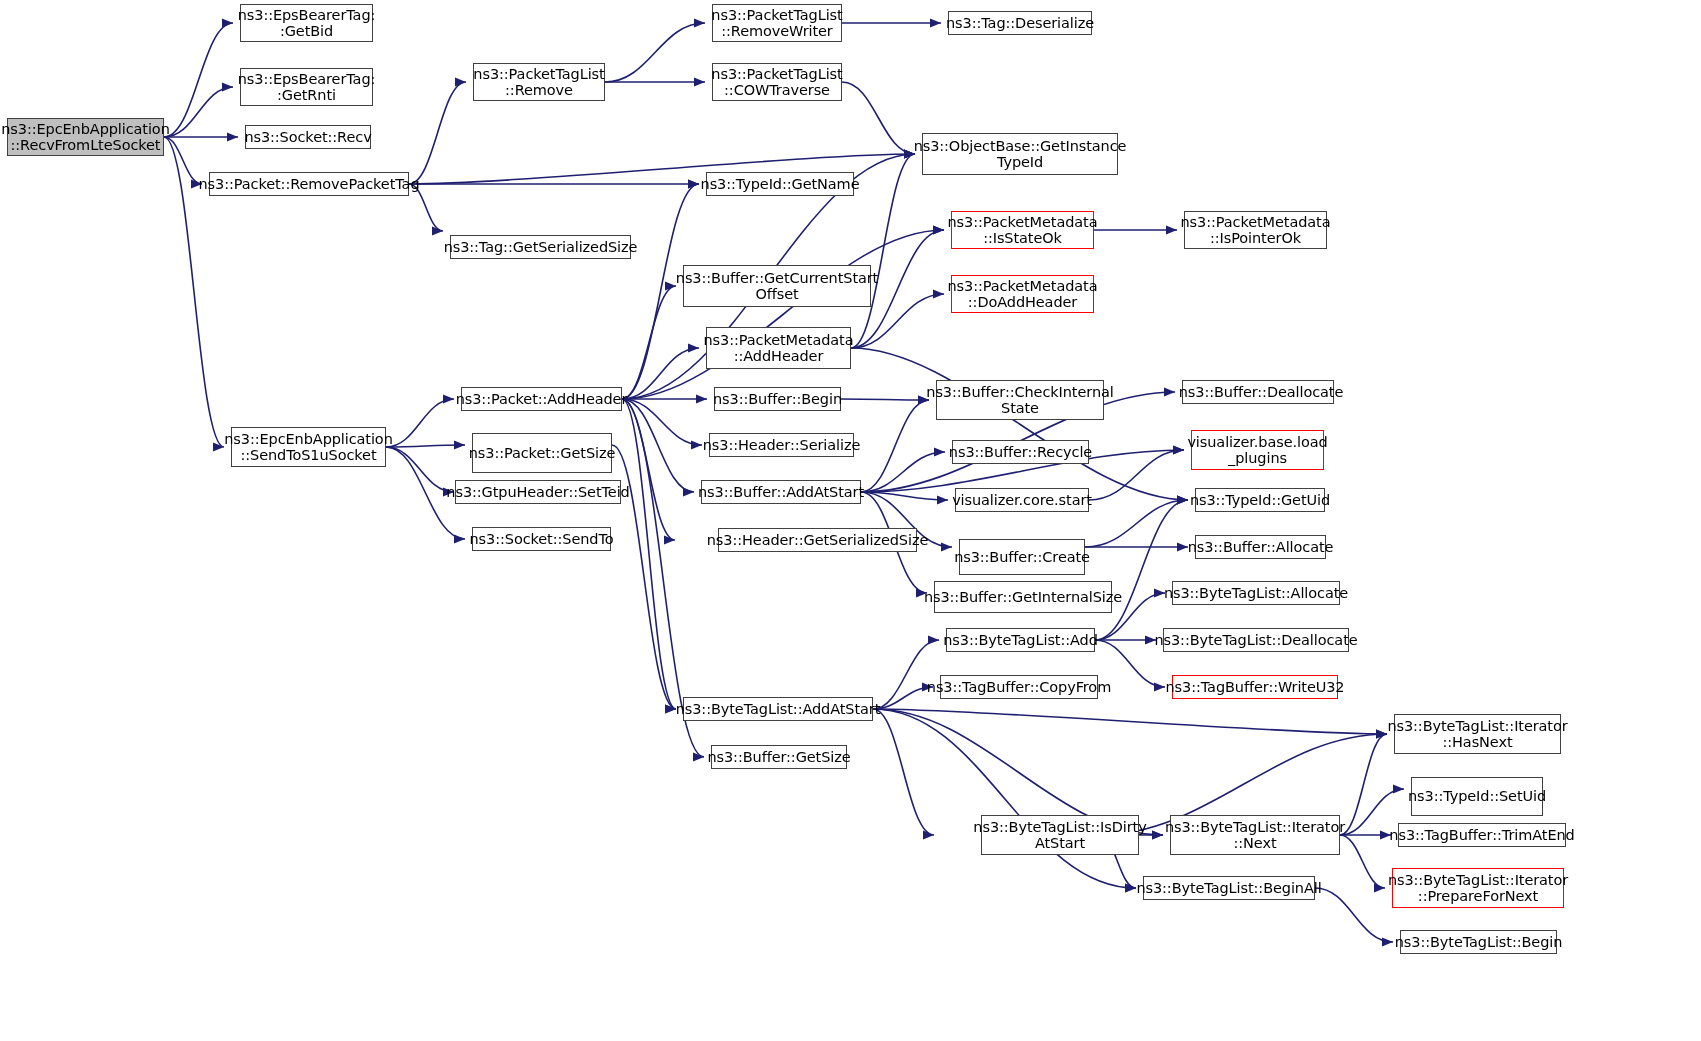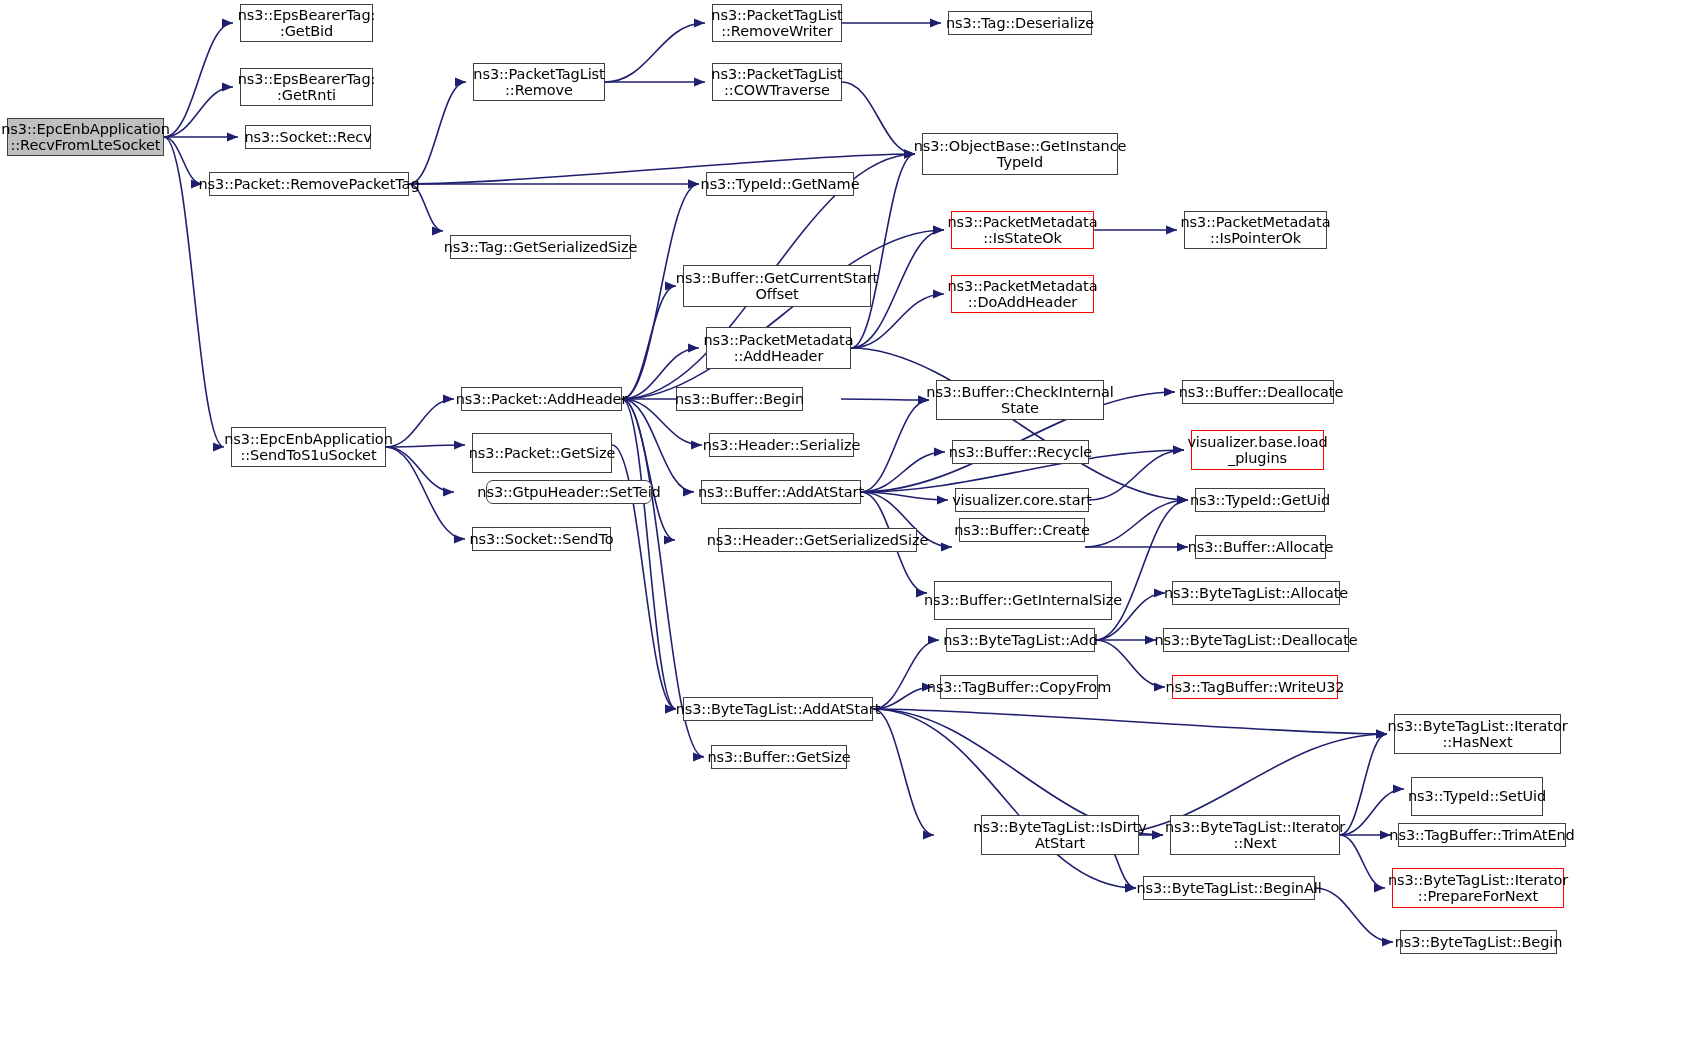--- a/index.html
+++ b/index.html
@@ -212,40 +212,40 @@
 ::IsStateOk</div>
       <div class="node" style="left: 1184px; top: 211px; width: 143px; height: 38px;">ns3::PacketMetadata
 ::IsPointerOk</div>
       <div class="node warn" style="left: 951px; top: 275px; width: 143px; height: 38px;">ns3::PacketMetadata
 ::DoAddHeader</div>
       <div class="node" style="left: 683px; top: 265px; width: 188px; height: 42px;">ns3::Buffer::GetCurrentStart
 Offset</div>
       <div class="node" style="left: 706px; top: 327px; width: 145px; height: 42px;">ns3::PacketMetadata
 ::AddHeader</div>
       <div class="node" style="left: 461px; top: 387px; width: 161px; height: 24px;">ns3::Packet::AddHeader</div>
-      <div class="node" style="left: 676px; top: 387px; width: 127px; height: 24px; text-align: right;">ns3::Buffer::Begin</div>
+      <div class="node" style="left: 714px; top: 387px; width: 127px; height: 24px; text-align: right;">ns3::Buffer::Begin</div>
       <div class="node" style="left: 936px; top: 380px; width: 168px; height: 40px;">ns3::Buffer::CheckInternal
 State</div>
       <div class="node" style="left: 1182px; top: 380px; width: 152px; height: 24px; padding-left: 9px;">ns3::Buffer::Deallocate</div>
       <div class="node" style="left: 709px; top: 433px; width: 145px; height: 24px;">ns3::Header::Serialize</div>
       <div class="node" style="left: 952px; top: 440px; width: 137px; height: 24px;">ns3::Buffer::Recycle</div>
       <div class="node warn" style="left: 1191px; top: 430px; width: 133px; height: 40px;">visualizer.base.load
 _plugins</div>
       <div class="node" style="left: 231px; top: 427px; width: 155px; height: 40px;">ns3::EpcEnbApplication
 ::SendToS1uSocket</div>
       <div class="node" style="left: 472px; top: 433px; width: 140px; height: 40px;">ns3::Packet::GetSize</div>
       <div class="node" style="left: 701px; top: 480px; width: 160px; height: 24px;">ns3::Buffer::AddAtStart</div>
       <div class="node" style="left: 955px; top: 488px; width: 134px; height: 24px;">visualizer.core.start</div>
       <div class="node" style="left: 1195px; top: 488px; width: 130px; height: 24px;">ns3::TypeId::GetUid</div>
-      <div class="node" style="left: 486px; top: 480px; width: 166px; height: 24px; border-radius: 7px;">ns3::GtpuHeader::SetTeid</div>
-      <div class="node" style="left: 959px; top: 518px; width: 126px; height: 24px;">ns3::Buffer::Create</div>
+      <div class="node" style="left: 455px; top: 480px; width: 166px; height: 24px;">ns3::GtpuHeader::SetTeid</div>
+      <div class="node" style="left: 959px; top: 539px; width: 126px; height: 36px;">ns3::Buffer::Create</div>
       <div class="node" style="left: 1195px; top: 535px; width: 131px; height: 24px;">ns3::Buffer::Allocate</div>
       <div class="node" style="left: 682px; top: 528px; width: 199px; height: 24px; margin-left: 36px;">ns3::Header::GetSerializedSize</div>
       <div class="node" style="left: 472px; top: 527px; width: 139px; height: 24px;">ns3::Socket::SendTo</div>
-      <div class="node" style="left: 934px; top: 581px; width: 178px; height: 39px;">ns3::Buffer::GetInternalSize</div>
+      <div class="node" style="left: 934px; top: 581px; width: 178px; height: 32px;">ns3::Buffer::GetInternalSize</div>
       <div class="node" style="left: 1172px; top: 581px; width: 168px; height: 24px;">ns3::ByteTagList::Allocate</div>
       <div class="node" style="left: 946px; top: 628px; width: 149px; height: 24px;">ns3::ByteTagList::Add</div>
       <div class="node" style="left: 1163px; top: 628px; width: 186px; height: 24px;">ns3::ByteTagList::Deallocate</div>
       <div class="node" style="left: 940px; top: 675px; width: 158px; height: 24px;">ns3::TagBuffer::CopyFrom</div>
       <div class="node warn" style="left: 1172px; top: 675px; width: 166px; height: 24px;">ns3::TagBuffer::WriteU32</div>
       <div class="node" style="left: 683px; top: 697px; width: 190px; height: 24px;">ns3::ByteTagList::AddAtStart</div>
       <div class="node" style="left: 1394px; top: 714px; width: 167px; height: 40px;">ns3::ByteTagList::Iterator
 ::HasNext</div>
       <div class="node" style="left: 711px; top: 745px; width: 136px; height: 24px;">ns3::Buffer::GetSize</div>
       <div class="node" style="left: 1411px; top: 777px; width: 132px; height: 39px;">ns3::TypeId::SetUid</div>

